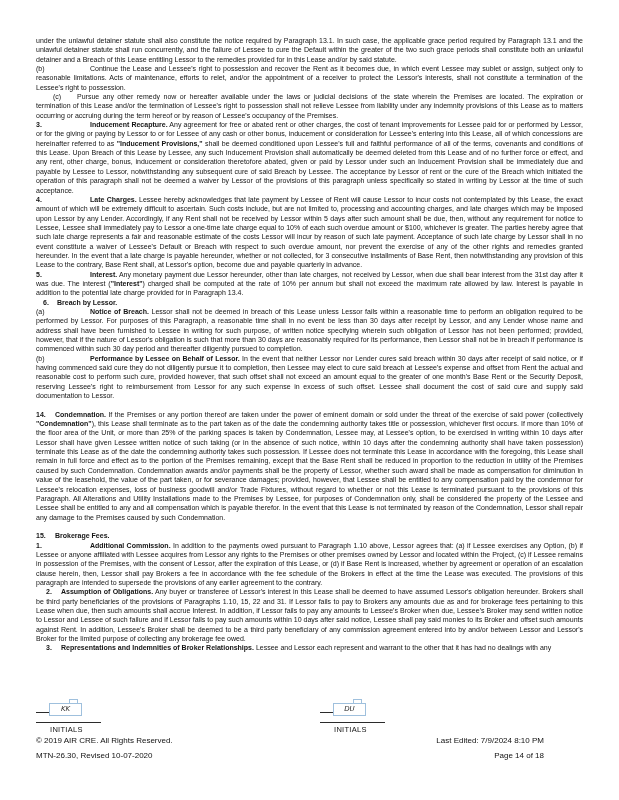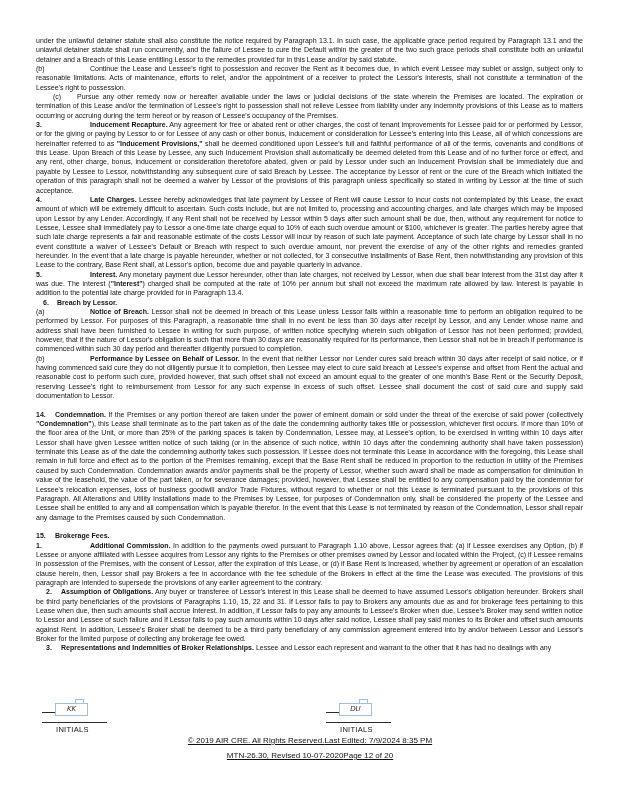--- a/index.html
+++ b/index.html
@@ -16,21 +16,21 @@
   .tab54 { display:inline-block; width:54px; }
   .ind17 { display:inline-block; width:17px; }
   .w24 { display:inline-block; width:24px; }
   .ind7 { display:inline-block; width:7px; }
   .w14 { display:inline-block; width:14px; }
   .ind10 { display:inline-block; width:10px; }
   .w15 { display:inline-block; width:15px; }
   .w19 { display:inline-block; width:19px; }
   .gapline { height:9.35px; }
 
-  .initials { position:absolute; width:100px; height:36px; top:702px;margin-left:6px; }
+  .initials { position:absolute; width:100px; height:36px; top:702px; }
   .initials-left { left:36px; }
   .initials-right { left:320px; }
   .init-line { position:absolute; height:0; border-bottom:1px solid #2b2b2b; }
   .l1 { left:0; top:10px; width:46px; }
   .l2 { left:0; top:20px; width:65px; }
   .stamp {
     position:absolute; left:13px; top:1px; width:33px; height:13px;
     background:#ffffff; border:1px solid #9fc0dd; box-sizing:border-box;
   }
   .stamp-tab {
@@ -38,22 +38,22 @@
     background:#ffffff; border:1px solid #9fc0dd; border-bottom:none; box-sizing:border-box;
   }
   .stamp-text {
     display:block; text-align:center; font-size:7px; line-height:11px;
     font-style:italic; font-family:"DejaVu Sans", sans-serif; color:#2b2b2b;
   }
   .initials-label {
     position:absolute; left:14px; top:23px; font-size:7.5px; letter-spacing:0.3px; color:#111111;
   }
   .footer-line {
-    position:absolute; left:36px; width:548px; display:flex;
-    justify-content:center; font-size:8px; color:#111111;text-decoration:underline;
+    position:absolute; left:36px; width:508px; display:flex;
+    justify-content:space-between; font-size:8px; color:#111111;
   }
   .f1 { top:736px; }
   .f2 { top:751px; }
 </style>
 </head>
 <body>
 
 <div class="page">
   <div class="doc">
 
@@ -106,19 +106,19 @@
     <div class="init-line l2"></div>
     <div class="stamp">
       <div class="stamp-tab"></div>
       <span class="stamp-text">DU</span>
     </div>
     <div class="initials-label">INITIALS</div>
   </div>
 
   <div class="footer-line f1">
     <span>© 2019 AIR CRE.  All Rights Reserved.</span>
-    <span>Last Edited: 7/9/2024 8:35 PM</span>
+    <span>Last Edited: 7/9/2024 8:10 PM</span>
   </div>
   <div class="footer-line f2">
     <span>MTN-26.30, Revised 10-07-2020</span>
-    <span>Page 12 of 20</span>
+    <span>Page 14 of 18</span>
   </div>
 </div>
 
 </body></html>

